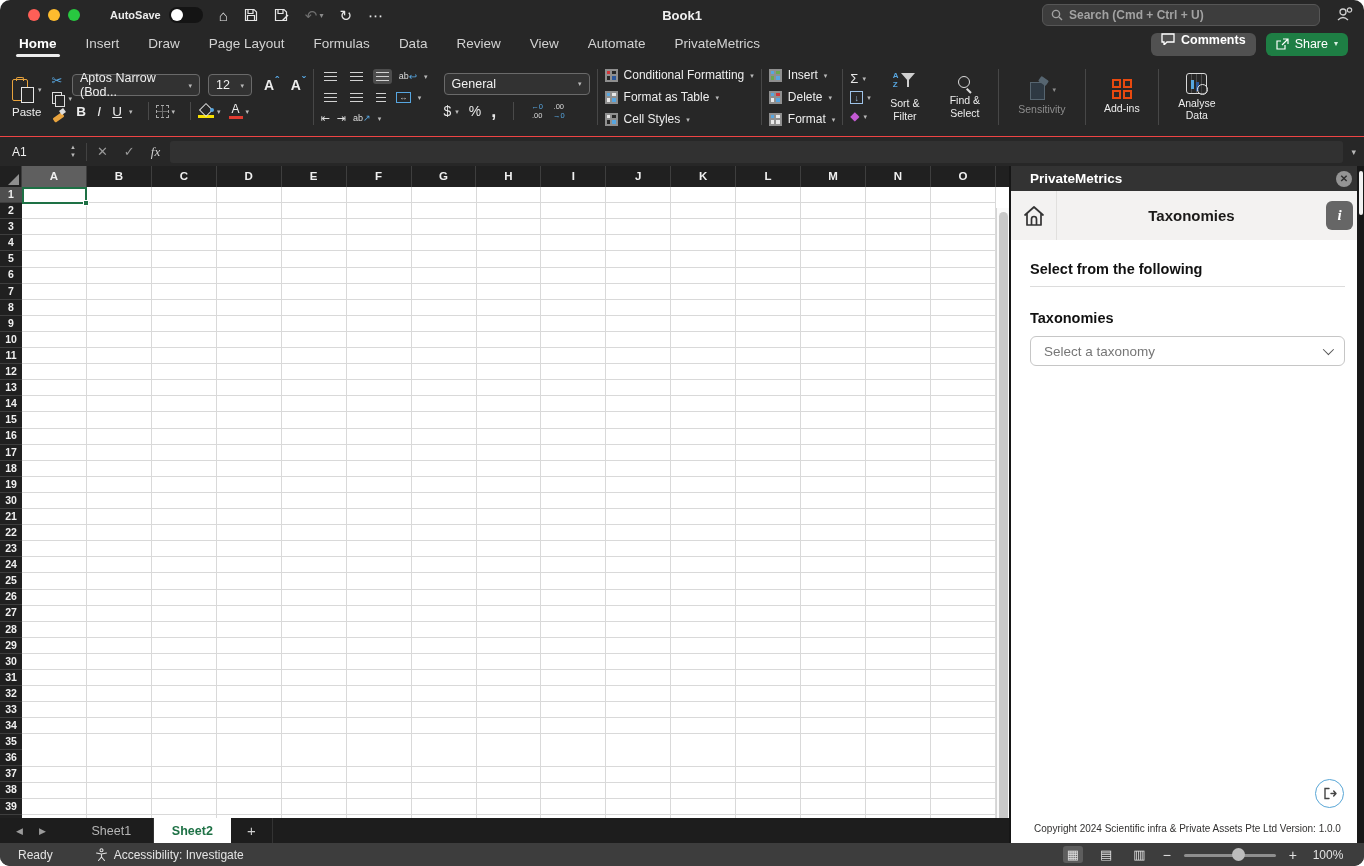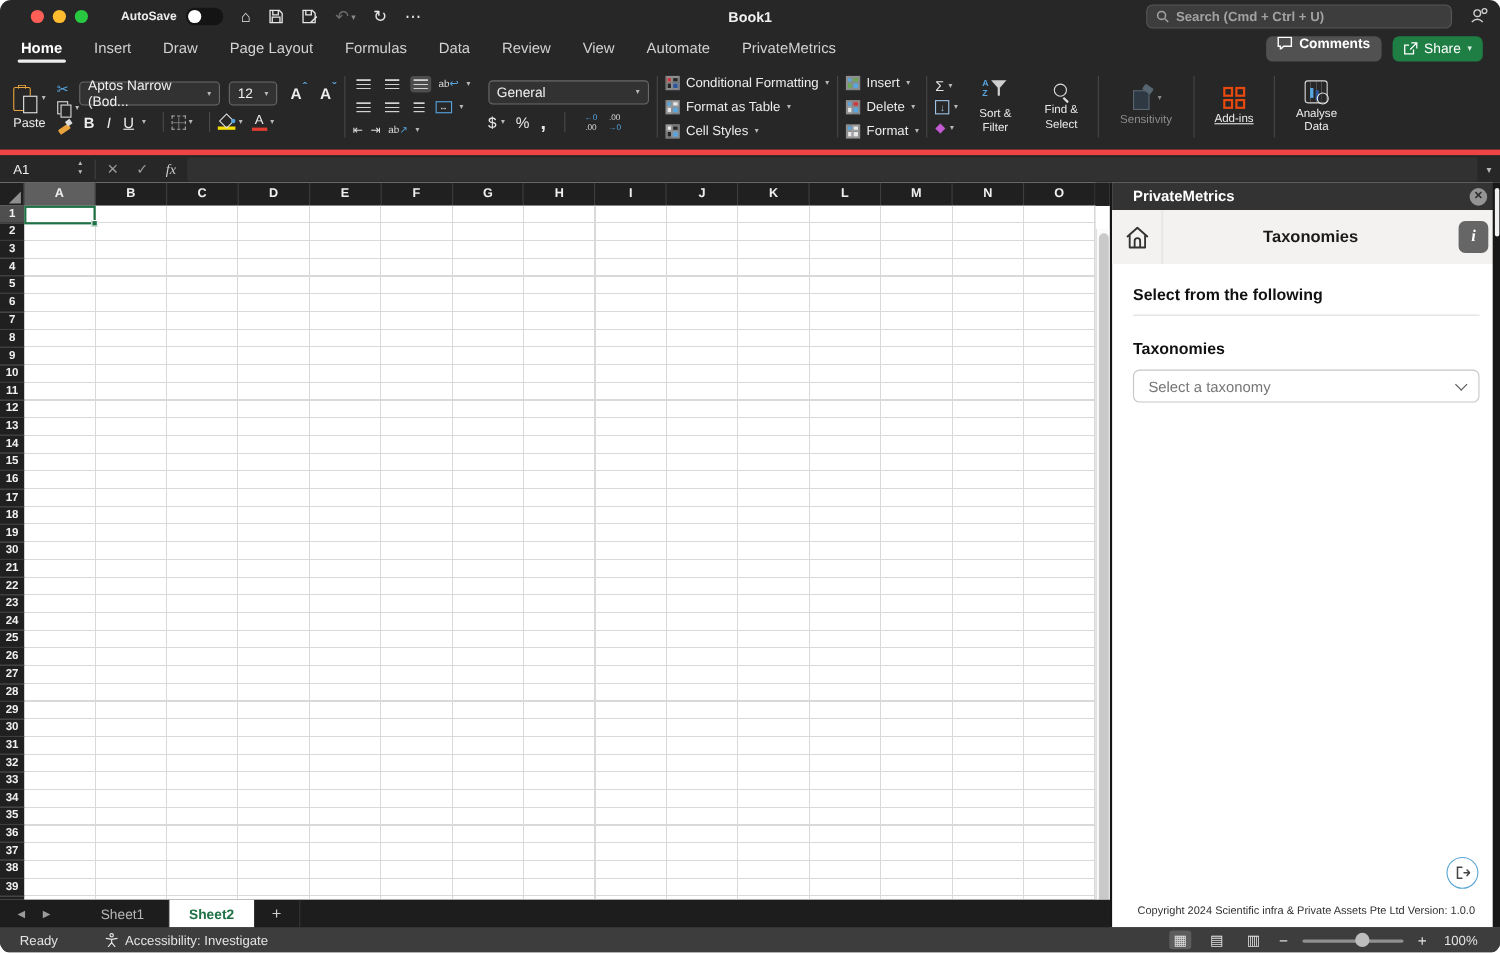--- a/index.html
+++ b/index.html
@@ -114,21 +114,21 @@
   .sens-ico::before{content:"";position:absolute;left:2px;top:4px;width:13px;height:16px;border:1.4px solid #7e98ac;background:#35485a;}
   .sens-ico::after{content:"";position:absolute;right:0;top:0;width:9px;height:6px;background:#7e98ac;transform:rotate(35deg);border-radius:1px;}
   .dim{color:#8d8d8d !important;}
   .addins-ico{width:20px;height:20px;display:grid;grid-template-columns:1fr 1fr;grid-template-rows:1fr 1fr;gap:2px;}
   .addins-ico span{border:2px solid var(--addins-orange,#e8490f);}
   .analyse-ico{width:21px;height:21px;border:1.4px solid #d8d8d8;border-radius:3px;position:relative;background:repeating-linear-gradient(to right,transparent 0 4px,#4e4e4e 4px 5px);}
   .analyse-ico::before{content:"";position:absolute;left:4px;bottom:4px;width:3px;height:9px;background:#57a6e0;box-shadow:5px 2px 0 0 #2b579a;}
   .analyse-ico::after{content:"";position:absolute;right:-2px;bottom:-2px;width:9px;height:9px;border:1.6px solid #e6e6e6;border-radius:50%;background:rgba(39,39,39,.4);}
 
   
-  #fbar{position:absolute;top:136px;left:0;right:0;height:30px;background:#272727;border-top:5px solid #ef4444;display:flex;align-items:center;}
+  #fbar{position:absolute;top:136px;left:0;right:0;height:30px;background:#272727;border-top:1px solid #ef4444;display:flex;align-items:center;}
   #namebox{width:70px;color:#f0f0f0;font-size:12px;padding-left:12px;}
   #stepper{display:flex;flex-direction:column;color:#b8b8b8;font-size:6px;line-height:1.2;margin-right:10px;}
   .fb-sep{width:1px;height:18px;background:#424242;margin-right:10px;}
   .fb-ico{color:#9a9a9a;font-size:13px;margin-right:16px;}
   #fx{font-style:italic;color:#cfcfcf;font-size:13px;font-family:"Liberation Serif",serif;margin-right:10px;}
   #fb-input{flex:1;height:22px;background:#313131;border-radius:3px;margin-right:8px;}
   #fb-expand{color:#b8b8b8;font-size:9px;margin-right:8px;}
 
   
   #gridwrap{position:absolute;top:166px;left:0;width:1009px;height:652px;background:#fff;overflow:hidden;}
@@ -523,21 +523,21 @@
     <div class="grp bigbtn disabled-grp" style="width:72px;">
       <span class="rowflex" style="gap:5px;">
           <span class="sens-ico"></span>
           <span class="chev dim">▾</span>
         </span>
       <span class="cap dim">Sensitivity</span>
     </div>
 
     <div class="rb-div"></div>
 
-    <div class="grp bigbtn" style="width:58px;text-decoration:underline;">
+    <div class="grp bigbtn" style="width:58px;">
       <span class="addins-ico">
           <span></span>
           <span></span>
           <span></span>
           <span></span>
         </span>
       <span class="cap">Add-ins</span>
     </div>
 
     <div class="rb-div"></div>

